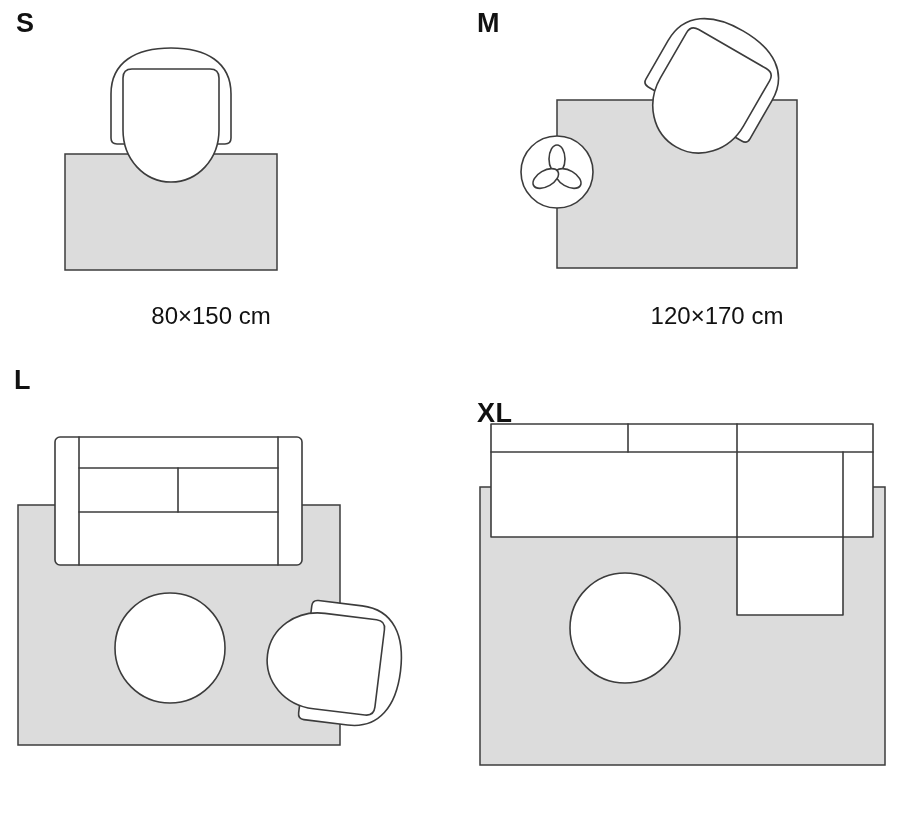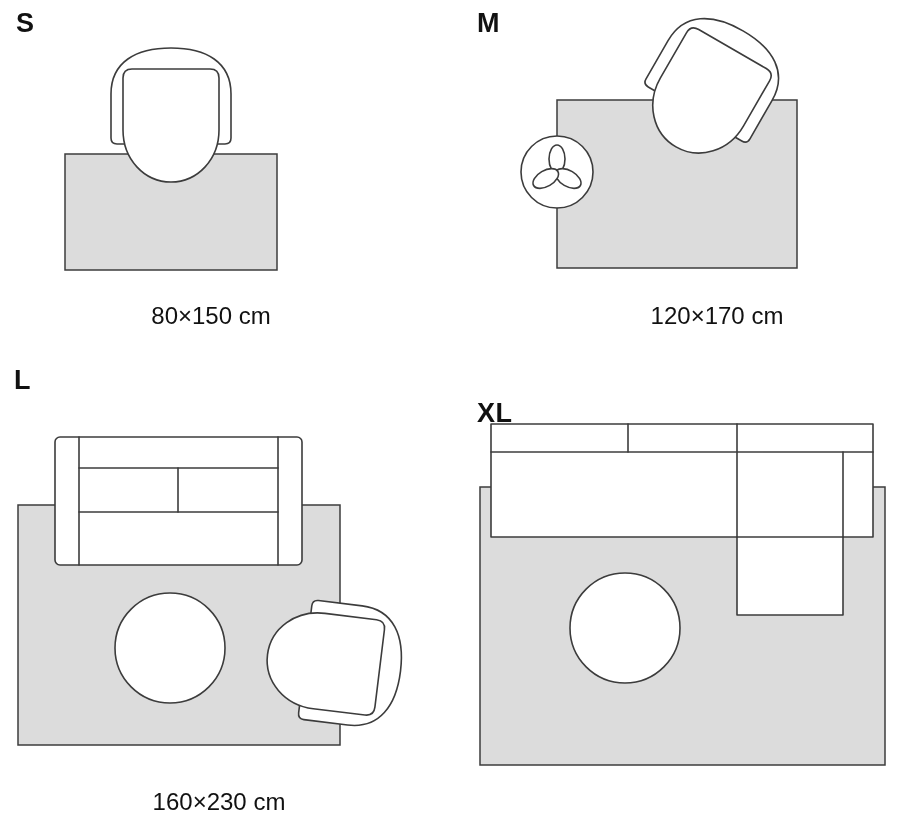--- a/index.html
+++ b/index.html
@@ -95,21 +95,20 @@
         <line x1="79" y1="162" x2="278" y2="162"></line>
         <line x1="178" y1="118" x2="178" y2="162"></line>
       </g>
       <circle class="furn" cx="170" cy="298" r="55"></circle>
       <g class="furn" transform="translate(335,313) rotate(97)">
         <path d="M-60,24 L-60,-20 C-60,-52 -35,-66 0,-66 C35,-66 60,-52 60,-20 L60,24 Q60,30 54,30 L-54,30 Q-60,30 -60,24 Z"></path>
         <path d="M-39,-45 L39,-45 Q48,-45 48,-36 L48,16 C48,45 27,68 0,68 C-27,68 -48,45 -48,16 L-48,-36 Q-48,-45 -39,-45 Z"></path>
       </g>
     </svg>
 
-    <div class="caption" style="left:0; top:438px; width:358px;">160×230 cm</div>
   </section>
 
   <section class="panel" style="left:450px; top:350px; width:450px; height:490px;">
     <div class="size-label" style="left:27px; top:15px;margin-top:33px;">XL</div>
 
     <svg width="450" height="490" viewBox="0 0 450 490">
       <rect class="rug" x="30" y="137" width="405" height="278"></rect>
       <g class="furn">
         <path d="M41,74 L423,74 L423,187 L393,187 L393,265 L287,265 L287,187 L41,187 Z"></path>
         <line x1="41" y1="102" x2="423" y2="102"></line>

